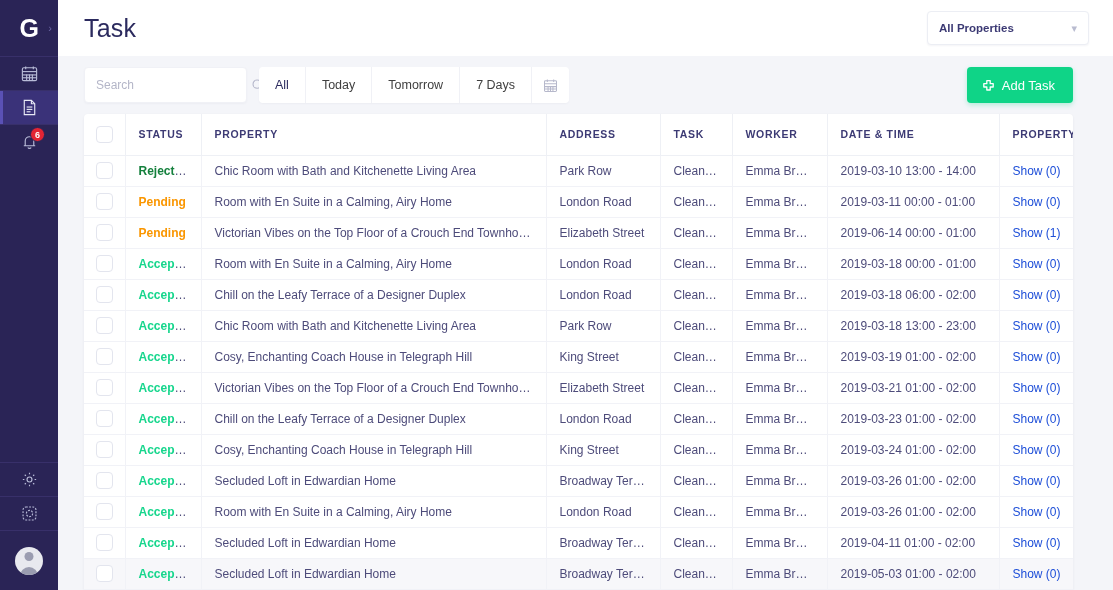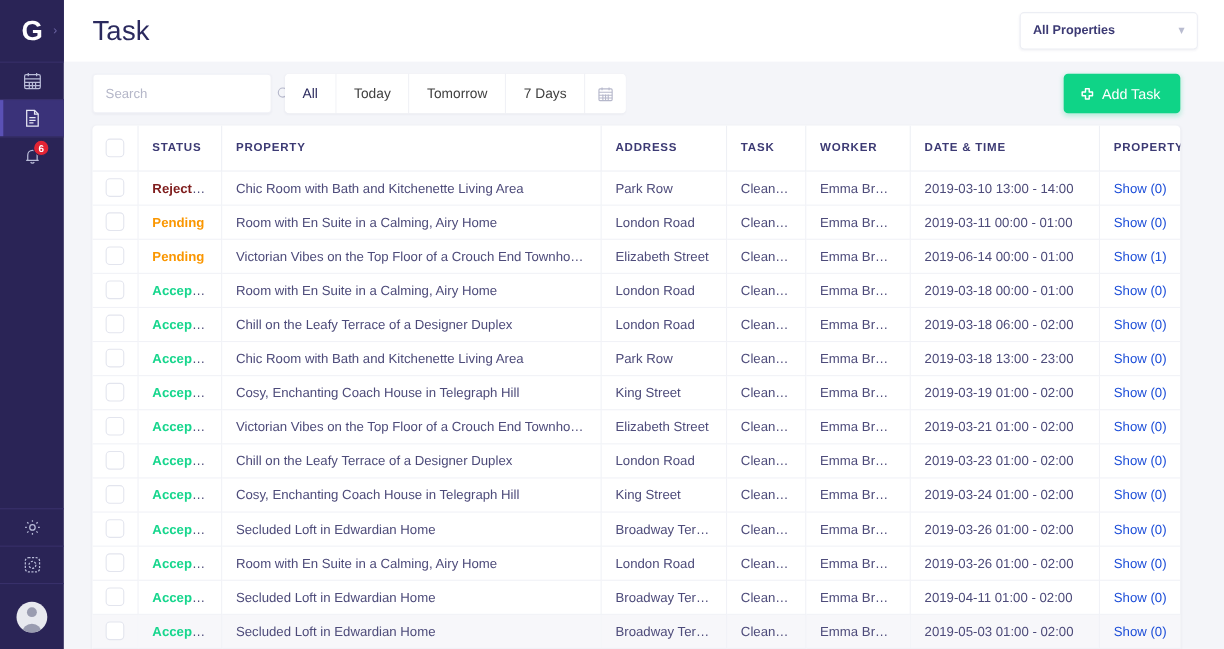--- a/index.html
+++ b/index.html
@@ -161,21 +161,21 @@
   .col-date { width: 172px; }
   .col-activity { width: 82px; }
   .col-menu { width: 33px; }
   .col-check, .col-menu { padding: 0; text-align: center; }
 
   .cb {
     width: 17px; height: 17px; border: 1px solid #e3e5ee; border-radius: 4px;
     background: #fff; display: inline-block; vertical-align: middle; cursor: pointer;
   }
   .status { font-size: 12px; font-weight: bold; }
-  .status.rejected { color: #7f1d1d; }
+  .status.rejected { color: #15803d; }
   .status.pending  { color: #fa9600; }
   .status.accepted { color: #17d68d; }
   .show-link { color: #1d4ed8; cursor: pointer; font-size: 12px; }
 </style>
 </head>
 <body>
 
 <div class="app">
 
   <aside class="sidebar">

